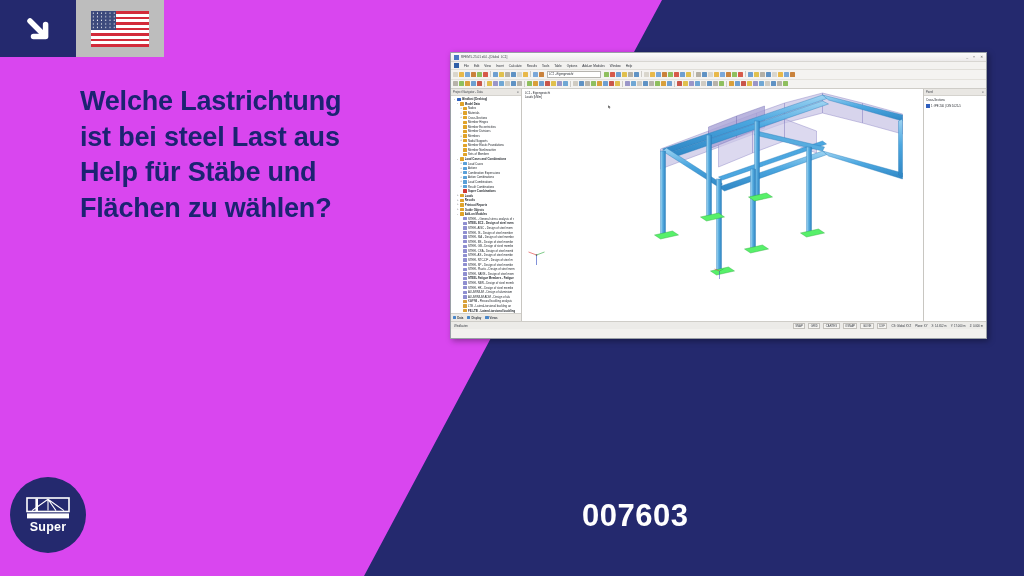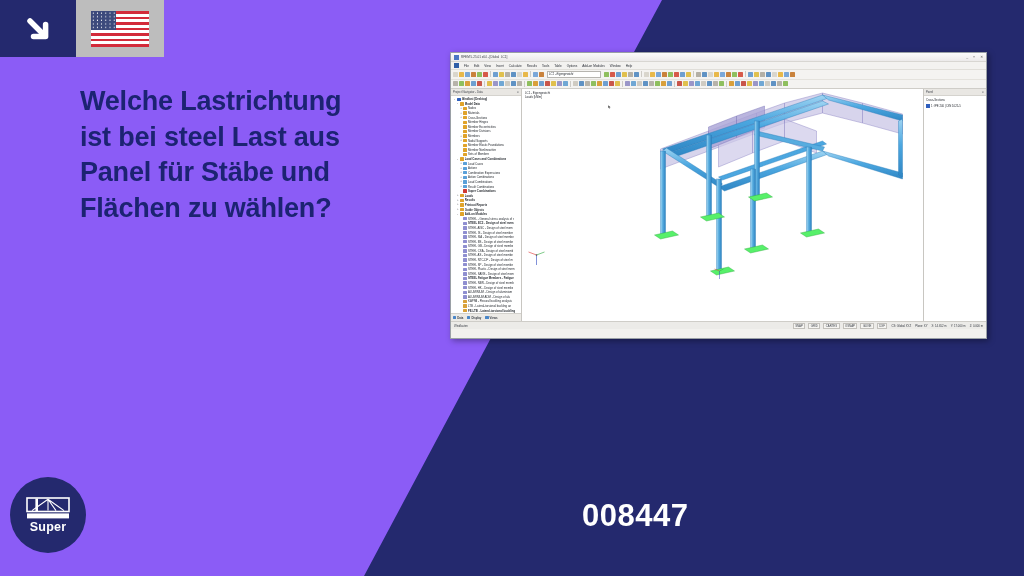--- a/index.html
+++ b/index.html
@@ -1,21 +1,21 @@
 <!DOCTYPE html>
 <html><head>
 <meta charset="utf-8">
 <style>
   html,body{margin:0;padding:0;}
   body{
     width:1024px;height:576px;overflow:hidden;position:relative;
     background:#f0f8fc;
     font-family:"Liberation Sans", sans-serif;
   }
-  .stage{position:absolute;inset:0;width:1024px;height:576px;overflow:hidden;background:#8b5cf6;}
+  .stage{position:absolute;inset:0;width:1024px;height:576px;overflow:hidden;background:#d946ef;}
 
   
   .wedge{
     position:absolute;top:0;left:0;width:1024px;height:576px;
     background:#24296e;
     clip-path:polygon(662px 0px, 1024px 0px, 1024px 576px, 364px 576px, 492px 336px, 634px 336px, 634px 52px);
   }
 
   
   .arrow-badge{
@@ -151,37 +151,37 @@
       <div class="stripes"></div>
       <div class="canton">
           <div class="stars"></div>
         </div>
     </div>
   </div>
 
   <div class="headline">
     <div>Welche Lastrichtung</div>
     <div>ist bei steel Last aus</div>
-    <div>Panel für Stäbe und</div>
+    <div>Help für Stäbe und</div>
     <div>Flächen zu wählen?</div>
   </div>
 
   <div class="logo">
     <div class="mark">
       <svg width="44" height="22" viewBox="0 0 44 22">
         <rect x="1" y="1" width="42" height="13.5" fill="none" stroke="#ffffff" stroke-width="1.6"></rect>
         <path d="M22 2.2 L6 13.6 M22 2.2 L22 13.6 M22 2.2 L30 13.6 M22 2.2 L38 13.6" stroke="#ffffff" stroke-width="1.1" fill="none"></path>
         <rect x="9.4" y="1.6" width="2.6" height="13" fill="#ffffff"></rect>
         <rect x="1" y="16.4" width="42" height="5" fill="#ffffff"></rect>
       </svg>
     </div>
     <div class="wordmark">Super</div>
   </div>
 
-  <div class="faq-number">008447</div>
+  <div class="faq-number">007603</div>
 
   <div class="app-window">
 
     <div class="titlebar">
       <div class="ticon"></div>
       <div class="ttext">RFEM 5.25.01 x64 - [Dlubal_LC1]</div>
       <div class="tbtns">
         <span>_</span>
         <span>□</span>
         <span>✕</span>

